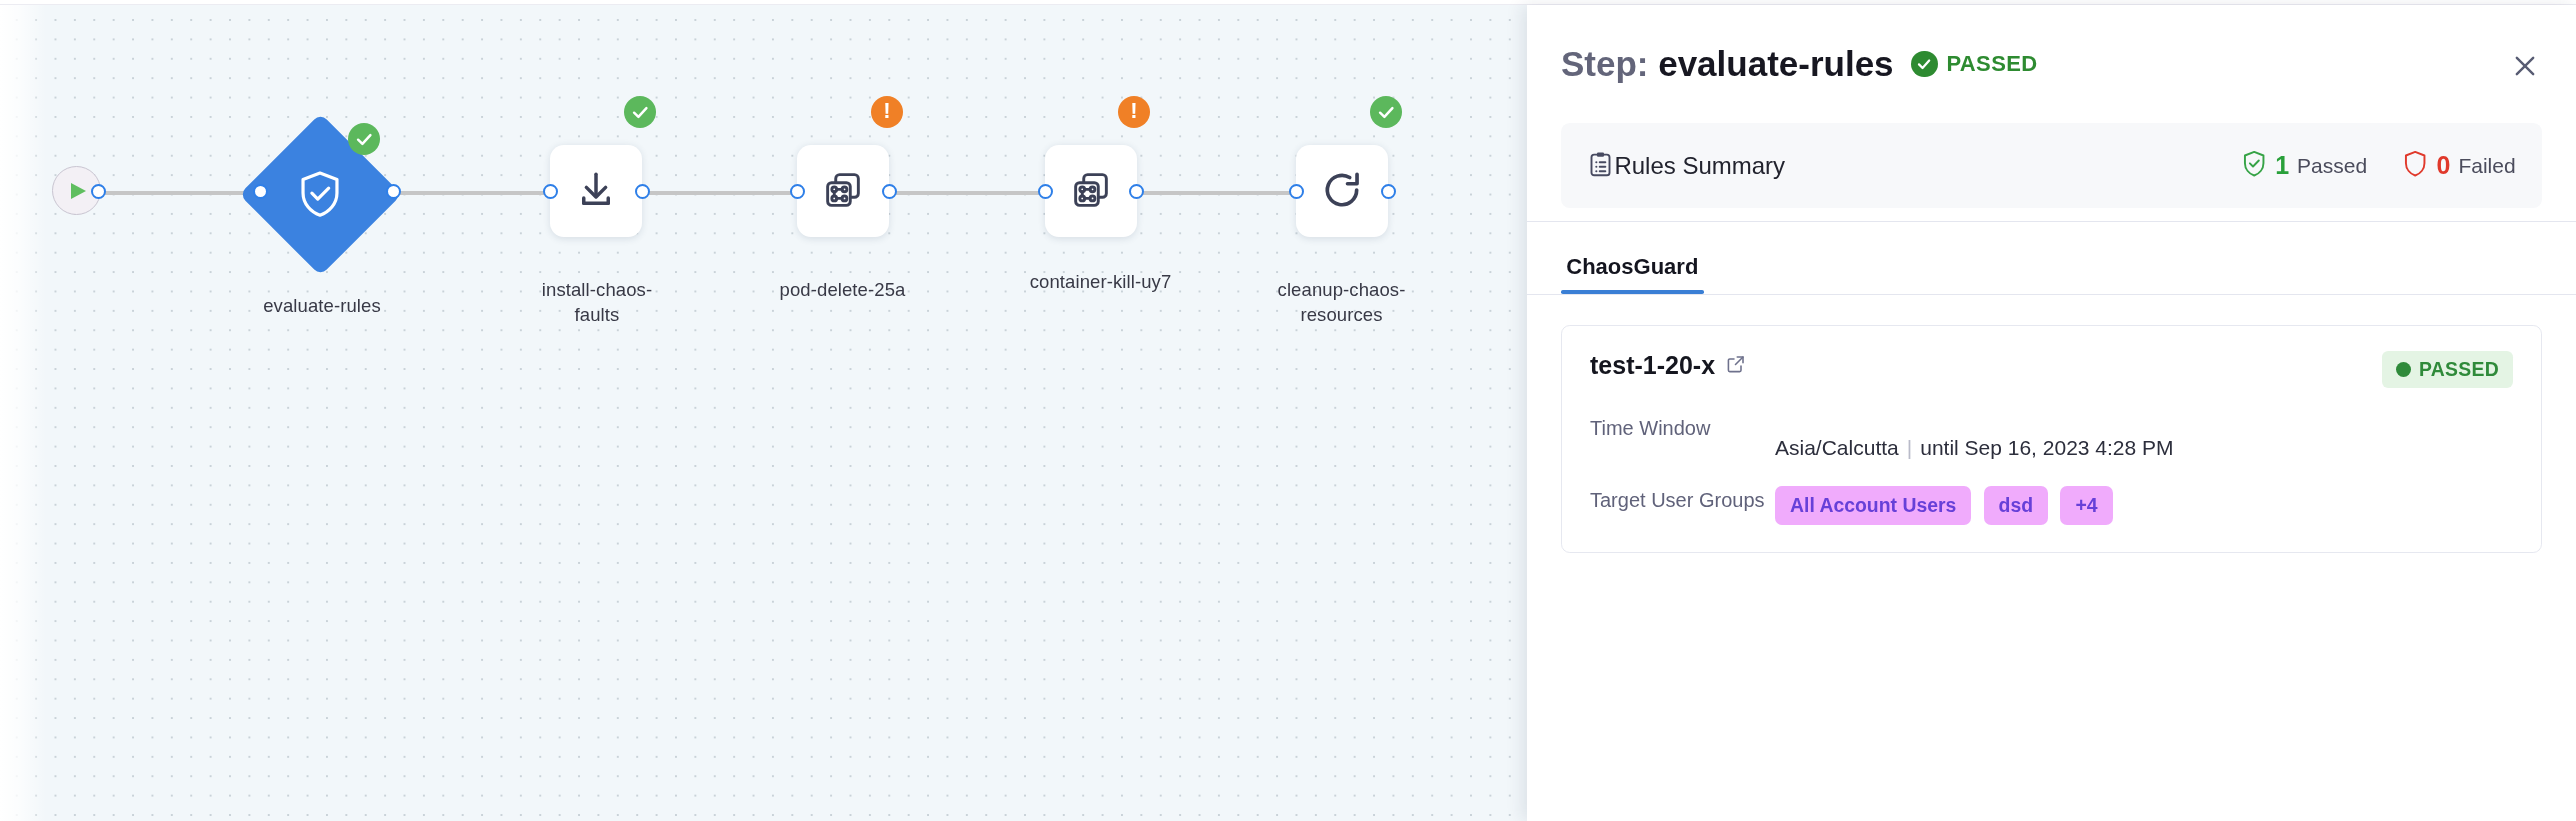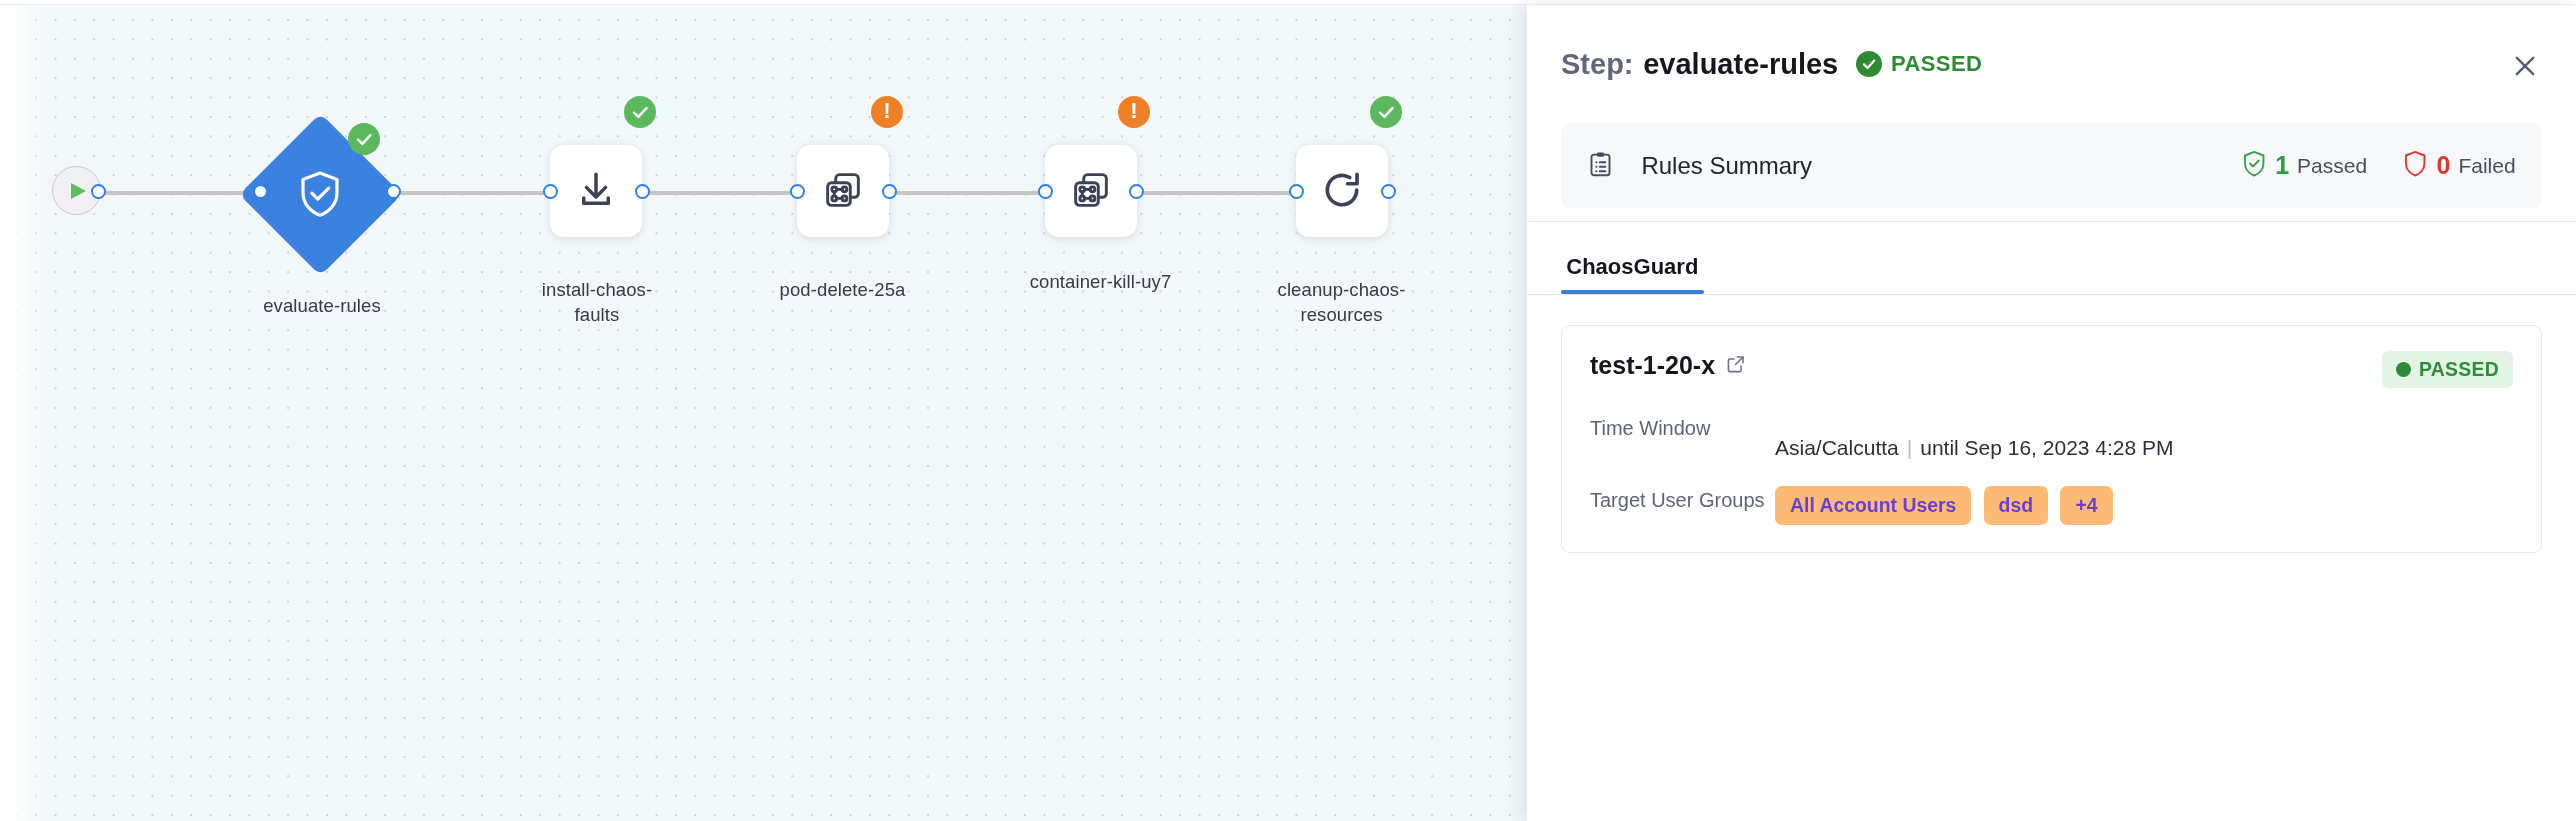--- a/index.html
+++ b/index.html
@@ -119,21 +119,21 @@
     overflow: hidden;
   }
 
   .panel-header {
     position: relative;
     height: 118px;
     padding: 0 41px 0 34px;
     display: flex; align-items: center;
   }
   .panel-title {
-    font-size: 29px; color: #171721; font-weight: 700;
+    font-size: 35px; color: #171721; font-weight: 700;
     display: flex; align-items: baseline; gap: 9.7px;
   }
   .panel-title .lbl { color: #63657a; font-weight: 700; }
   .status-inline {
     display: flex; align-items: center; gap: 8.8px;
     margin-left: 17.6px;
   }
   .check-circle {
     width: 26.4px; height: 26.4px; border-radius: 50%;
     background: #2e8b31;
@@ -151,21 +151,21 @@
   }
 
   .rules-card {
     margin: 0 34px;
     background: #f7f8fa;
     border-radius: 8.8px;
     height: 85px;
     display: flex; align-items: center;
     padding: 0 26.4px;
   }
-  .rules-left { display: flex; align-items: center; gap: 27px; }
+  .rules-left { display: flex; align-items: center; gap: 0; }
   .rules-title { font-size: 24px; color: #22232e; font-weight: 400; }
   .rules-right { margin-left: auto; display: flex; align-items: center; gap: 35px; }
   .rule-stat { display: flex; align-items: center; gap: 8px; }
   .rule-stat .num { font-size: 25px; font-weight: 700; }
   .rule-stat .num.pass { color: #29a03a; }
   .rule-stat .num.fail { color: #e0392b; }
   .rule-stat .txt { font-size: 21px; color: #4b4c5c; }
 
   .kv-block { padding: 32px 34px 8.8px 34px; }
   .kv-row { display: flex; align-items: center; margin-bottom: 19.4px; }
@@ -217,21 +217,21 @@
   .trow { display: flex; margin-top: 26.4px; }
   .tkey { width: 185px; font-size: 20px; color: #60627a; padding-top: 2.6px; }
   .tval { flex: 1; }
   .tval .line1 { font-size: 21px; color: #13141d; font-weight: 700; }
   .tval .line1 .plain { font-weight: 400; }
   .tval .line2 { font-size: 21px; color: #2c2e3c; margin-top: 22px; }
   .tval .line2 .sep { color: #b9bbc9; margin: 0 8px; }
 
   .chips { display: flex; gap: 12.3px; align-items: center; }
   .chip {
-    background: #fdba74;
+    background: #f0abfc;
     color: #6740d8;
     font-size: 19.4px; font-weight: 600;
     border-radius: 7px;
     padding: 8px 15px;
     white-space: nowrap;
   }
   .top-hairline {
     position: absolute; left: 0; top: 0; width: 2576px; height: 5.3px;
     background: #ffffff; border-bottom: 0.9px solid #ececf2;
   }

